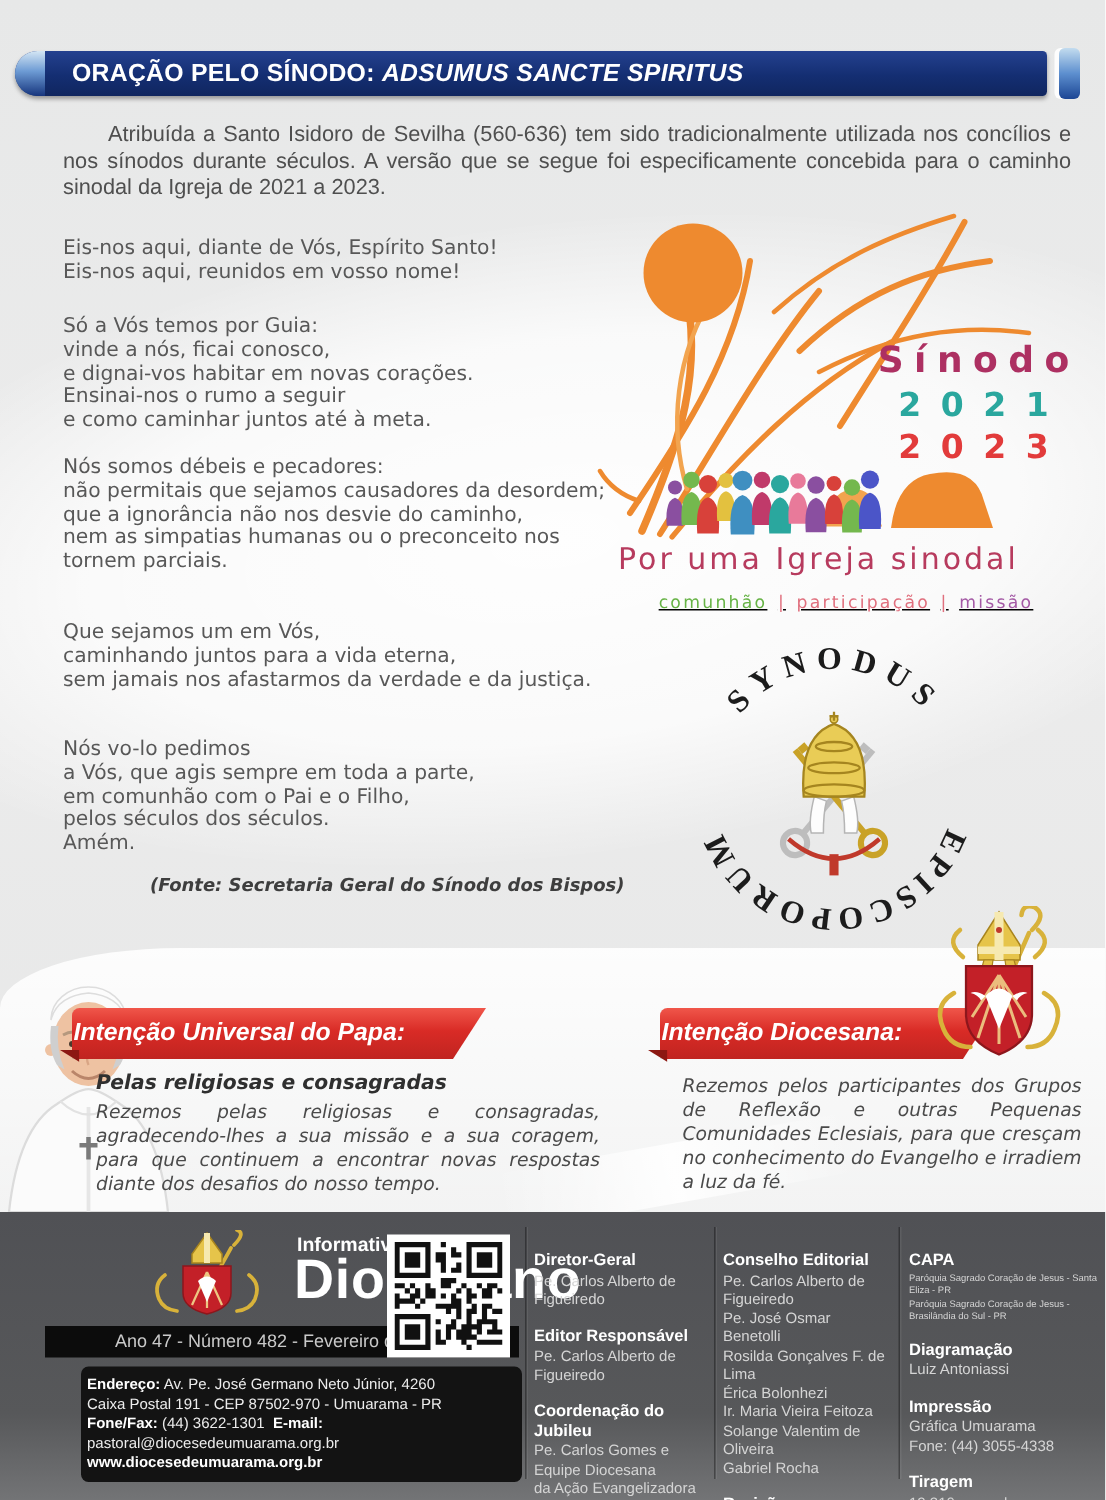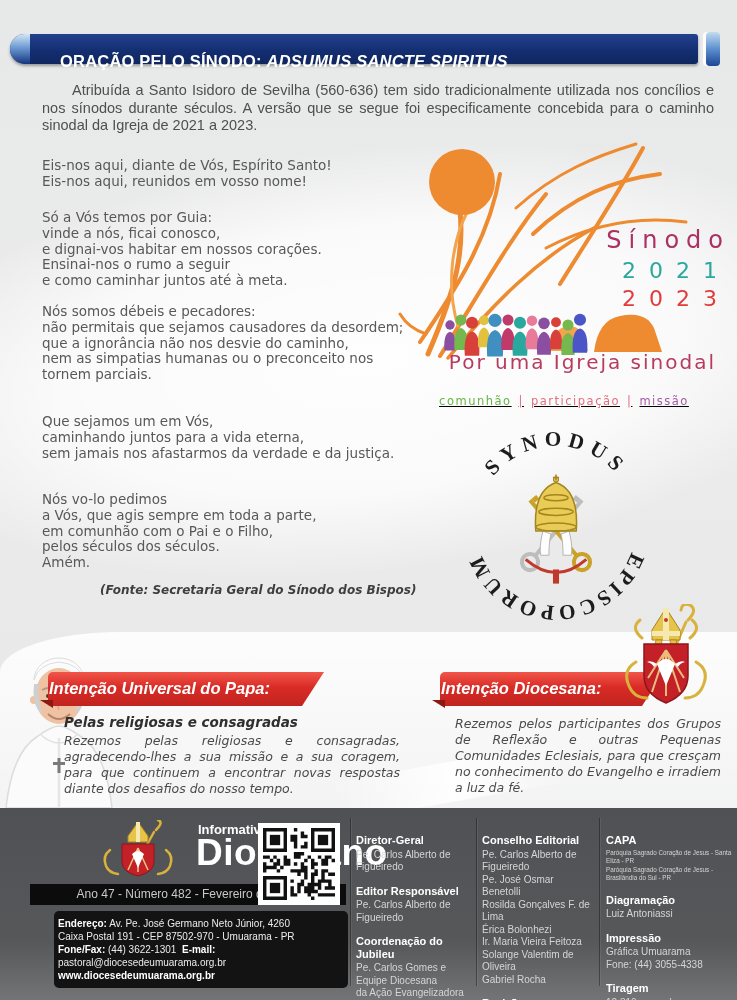--- a/index.html
+++ b/index.html
@@ -18,41 +18,41 @@
 
   
   .titlebar{position:absolute;left:10px;top:32px;width:710px;height:34px;}
   .titlebar .bar{position:absolute;left:0;top:2px;width:688px;height:30px;
       background:linear-gradient(180deg,#24418f,#142e72 55%,#10265f);
       border-radius:15px 3px 3px 15px;box-shadow:0 2px 3px rgba(0,0,0,.35);}
   .titlebar .capL{position:absolute;left:0;top:2px;width:20px;height:30px;border-radius:15px 0 0 15px;
       background:linear-gradient(180deg,#d4e6f4,#6d9bd4 45%,#16357d);}
   .titlebar .capR{position:absolute;right:0;top:0;width:14px;height:34px;border-radius:4px;
       background:linear-gradient(180deg,#c3dcef,#5d8fcf 50%,#1c4694);box-shadow:-3px 0 0 #fdfdfd;}
-  .titlebar h1{position:absolute;left:38px;top:2px;margin:12px;line-height:30px;font-size:16.5px;
+  .titlebar h1{position:absolute;left:38px;top:2px;margin:0;line-height:30px;font-size:16.5px;
       color:#ffffff;font-weight:bold;letter-spacing:.2px;white-space:nowrap;}
   .titlebar h1 em{font-style:italic;}
 
   .intro{position:absolute;left:42px;top:82px;width:672px;margin:0;font-size:14.5px;line-height:17.5px;
       color:#4f4f4f;text-align:justify;text-indent:30px;}
 
   .stanza{position:absolute;left:42px;width:382px;font-family:"DejaVu Sans",sans-serif;
       font-size:13.5px;line-height:15.8px;color:#585858;white-space:pre-line;}
   #st1{top:158px}#st2{top:210px}#st3{top:304px}#st4{top:414px}#st5{top:492px}
   .source{position:absolute;left:100px;top:583px;font-family:"DejaVu Sans",sans-serif;
       font-size:12px;font-style:italic;font-weight:bold;color:#3e3e3e;}
 
   
   .synod-art{position:absolute;left:398px;top:136px;width:330px;height:235px;}
-  .sinodo{position:absolute;left:568px;top:226px;width:162px;text-align:right;
-      font-family:"DejaVu Sans",sans-serif;font-weight:normal;}
+  .sinodo{position:absolute;left:568px;top:226px;width:162px;text-align:center;
+      font-family:"DejaVu Sans",sans-serif;font-weight:bold;}
   .sinodo .t1{color:#ad3062;font-size:24px;letter-spacing:7px;text-indent:7px;}
   .sinodo .t2{color:#2aa79e;font-size:22px;letter-spacing:13px;text-indent:13px;margin-top:4px;}
   .sinodo .t3{color:#e23b3b;font-size:22px;letter-spacing:13px;text-indent:13px;margin-top:3px;}
-  .tagline{position:absolute;left:412px;top:350px;width:304px;text-align:right;color:#b73b5e;
+  .tagline{position:absolute;left:412px;top:360px;width:304px;text-align:left;color:#b73b5e;
       font-size:20px;letter-spacing:2px;font-family:"DejaVu Sans",sans-serif;}
   .subtags{position:absolute;left:412px;top:394px;width:304px;text-align:center;font-size:11.5px;
       letter-spacing:1.5px;font-family:"DejaVu Sans",sans-serif;text-decoration:underline;}
   .subtags .g{color:#67b346}.subtags .p{color:#e0707e}.subtags .m{color:#a45aa5}
   .subtags .sep{color:#e0707e;margin:0 7px;}
 
   .seal{position:absolute;left:460px;top:430px;width:192px;height:192px;}
 
   
   .pope{position:absolute;left:0;top:612px;width:118px;height:196px;}
@@ -109,21 +109,21 @@
     <div class="capR"></div>
     <h1><span>ORAÇÃO PELO SÍNODO:</span>&nbsp;<em>ADSUMUS SANCTE SPIRITUS</em></h1>
   </div>
 
   <p class="intro">Atribuída a Santo Isidoro de Sevilha (560-636) tem sido tradicionalmente utilizada nos concílios e nos sínodos durante séculos. A versão que se segue foi especificamente concebida para o caminho sinodal da Igreja de 2021 a 2023.</p>
 
   <div class="stanza" id="st1">Eis-nos aqui, diante de Vós, Espírito Santo!
 Eis-nos aqui, reunidos em vosso nome!</div>
   <div class="stanza" id="st2">Só a Vós temos por Guia:
 vinde a nós, ficai conosco,
-e dignai-vos habitar em nossos corações.
+e dignai-vos habitar em novas corações.
 Ensinai-nos o rumo a seguir
 e como caminhar juntos até à meta.</div>
   <div class="stanza" id="st3">Nós somos débeis e pecadores:
 não permitais que sejamos causadores da desordem;
 que a ignorância não nos desvie do caminho,
 nem as simpatias humanas ou o preconceito nos tornem parciais.</div>
   <div class="stanza" id="st4">Que sejamos um em Vós,
 caminhando juntos para a vida eterna,
 sem jamais nos afastarmos da verdade e da justiça.</div>
   <div class="stanza" id="st5">Nós vo-lo pedimos

